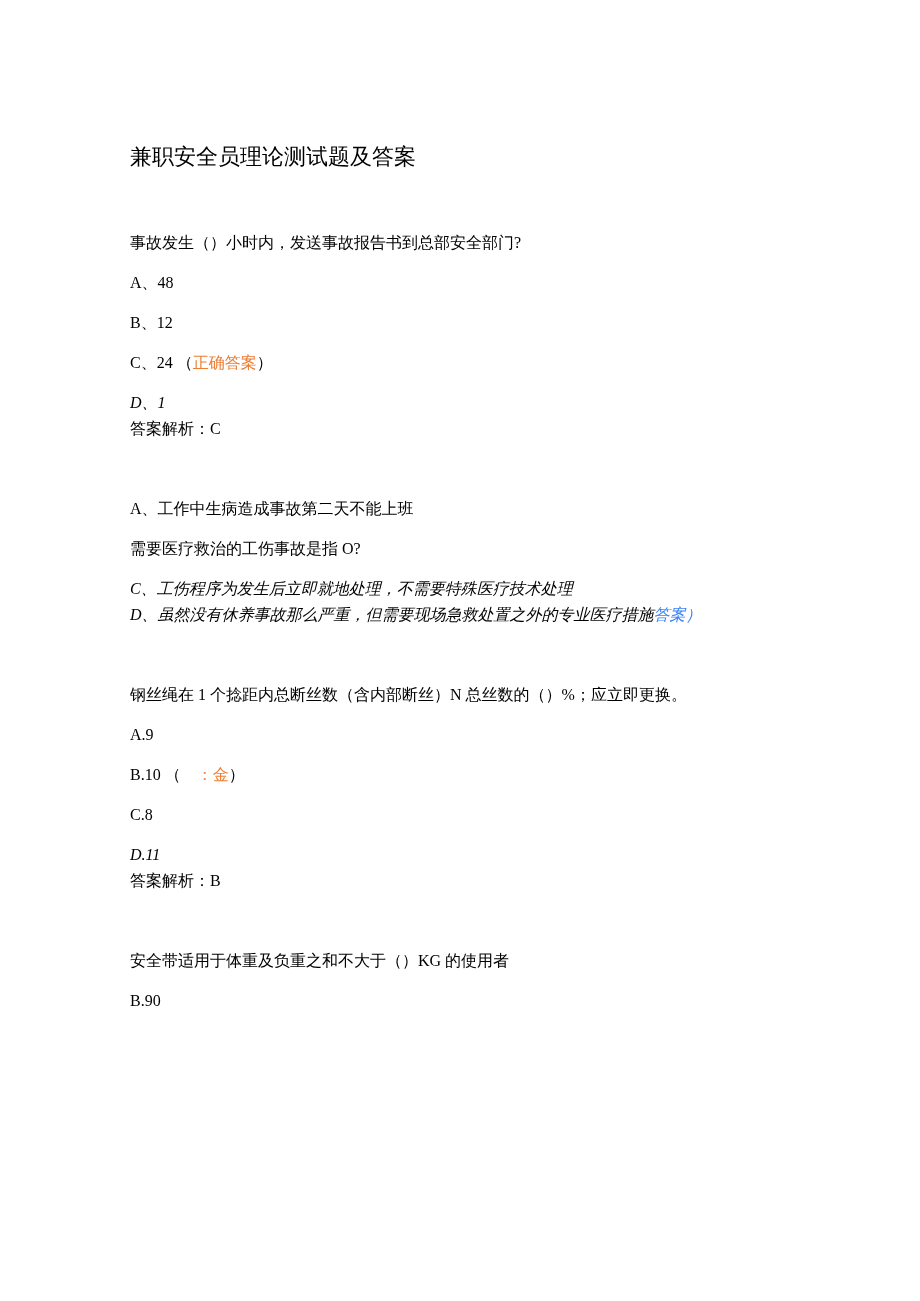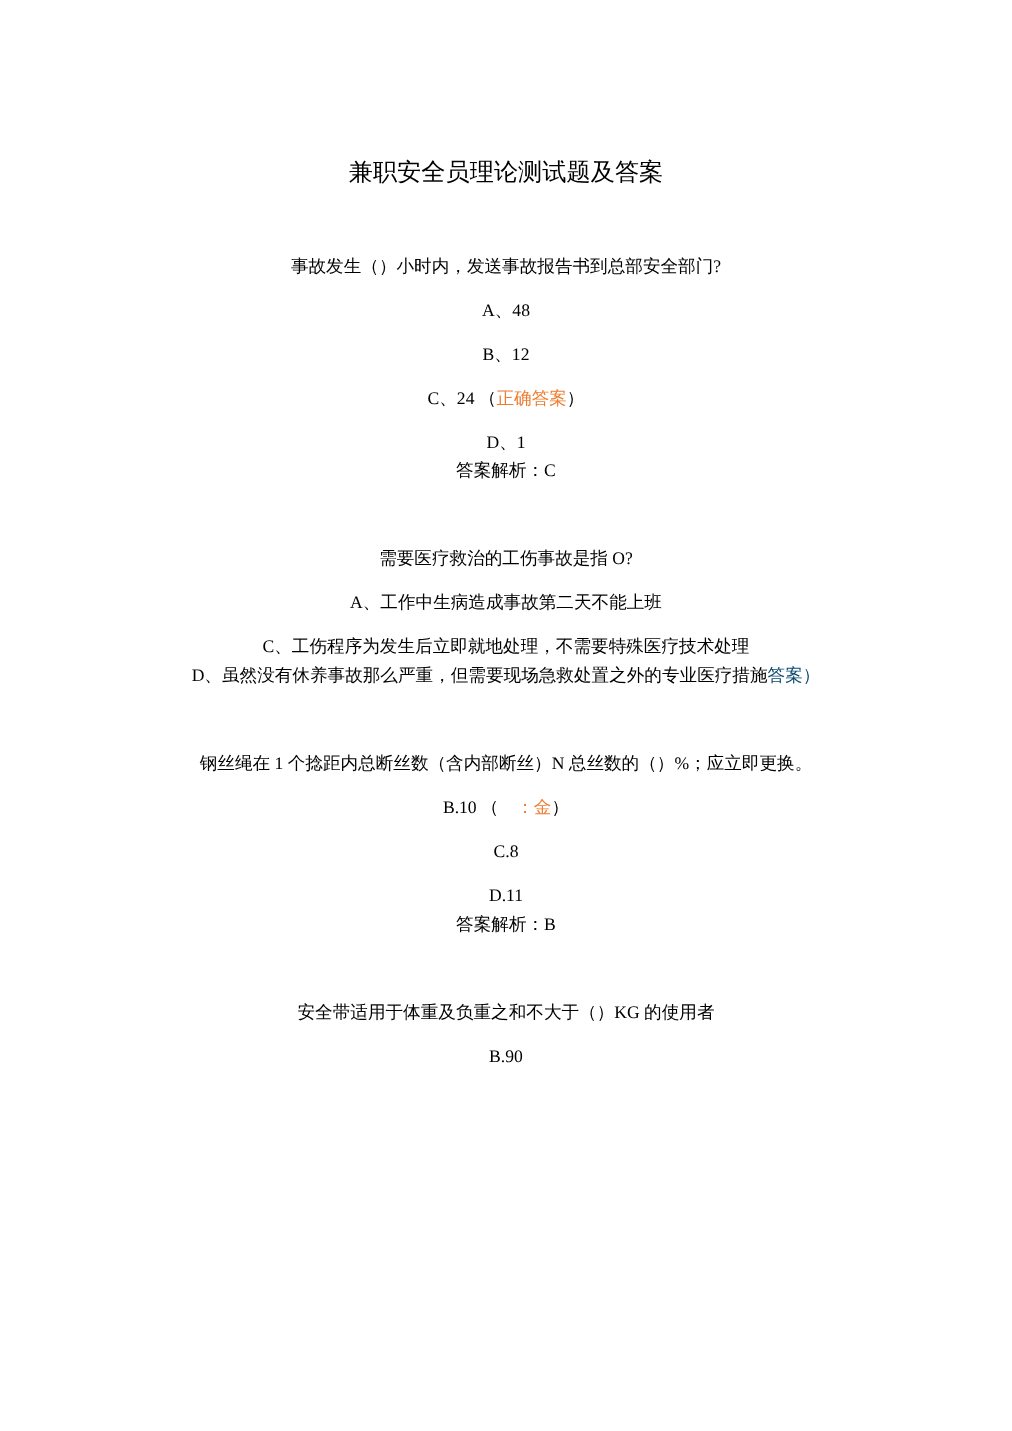--- a/index.html
+++ b/index.html
@@ -10,66 +10,65 @@
       width: 920px;
     }
     .page {
       padding: 140px 130px 100px 130px;
       box-sizing: border-box;
       color: #000000;
       font-size: 16px;
       line-height: 1.5;
     }
     .title {
-      text-align: center;
       font-size: 22px;
       font-weight: normal;
       margin-bottom: 58px;
       font-family: "SimHei", "黑体", sans-serif;
     }
     .q-block {
       margin-bottom: 56px;
-      text-align: center;
     }
     .line {
       margin-bottom: 16px;
     }
-    .line-tight { margin-bottom: 2px; }
+    .line-tight { margin-bottom: 2px; font-style: italic; }
     .orange { color: #ed7d31; }
-    .orange-light { color: #0c4a6e; }
+    .orange-light { color: #3b82f6; }
   </style>
 </head>
 <body>
 
 <div class="page">
   <div class="title">兼职安全员理论测试题及答案</div>
 
   <div class="q-block">
     <div class="line">事故发生（）小时内，发送事故报告书到总部安全部门?</div>
     <div class="line">A、48</div>
     <div class="line">B、12</div>
     <div class="line">
       <span>C、24</span>
       <span>（</span><span class="orange">正确答案</span><span>）</span>
     </div>
     <div class="line-tight">D、1</div>
     <div class="line">答案解析：C</div>
   </div>
 
   <div class="q-block">
+    <div class="line">A、工作中生病造成事故第二天不能上班</div>
     <div class="line">需要医疗救治的工伤事故是指 O?</div>
-    <div class="line">A、工作中生病造成事故第二天不能上班</div>
     <div class="line-tight">C、工伤程序为发生后立即就地处理，不需要特殊医疗技术处理</div>
     <div class="line-tight">
       <span>D、虽然没有休养事故那么严重，但需要现场急救处置之外的专业医疗措施</span><span class="orange-light">答案）</span>
     </div>
   </div>
 
   <div class="q-block">
     <div class="line">钢丝绳在 1 个捻距内总断丝数（含内部断丝）N 总丝数的（）%；应立即更换。</div>
+    <div class="line">A.9</div>
     <div class="line">
       <span>B.10</span>
       <span>（</span>&nbsp;&nbsp;&nbsp;&nbsp;<span class="orange">：金</span><span>）</span>
     </div>
     <div class="line">C.8</div>
     <div class="line-tight">D.11</div>
     <div class="line">答案解析：B</div>
   </div>
 
   <div class="q-block">

